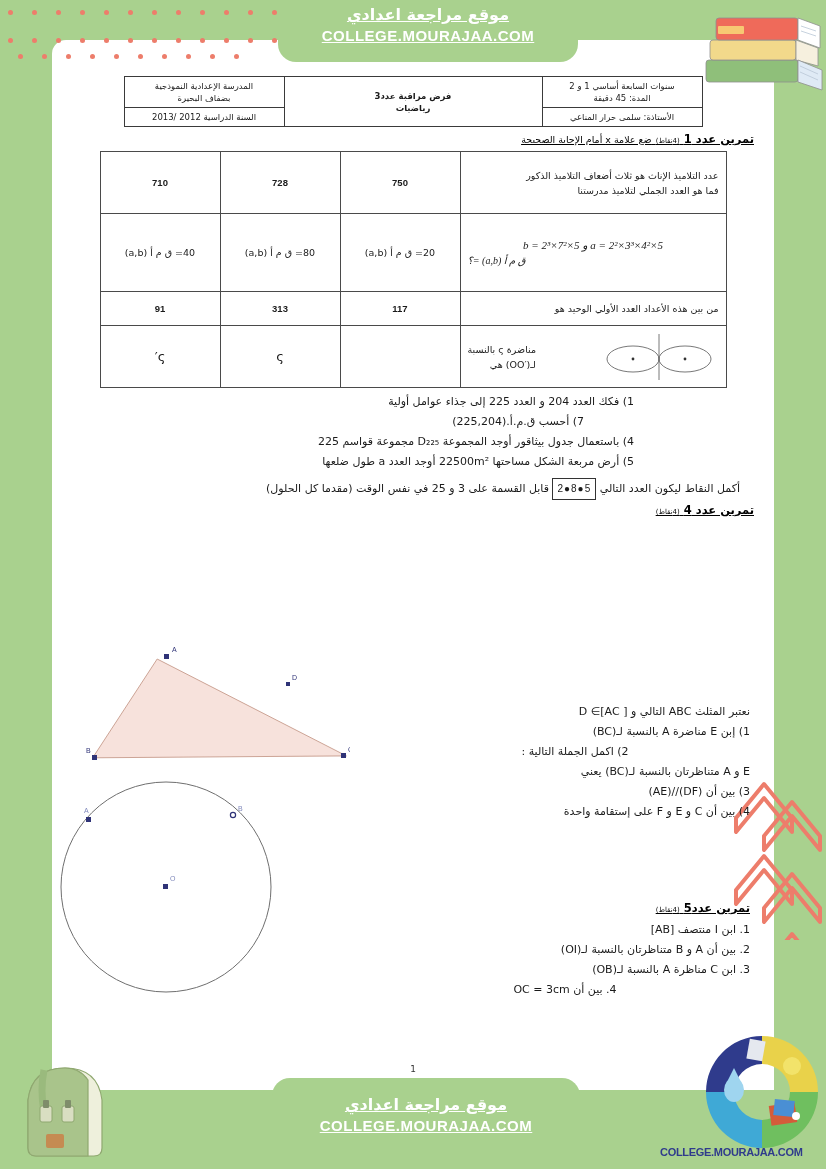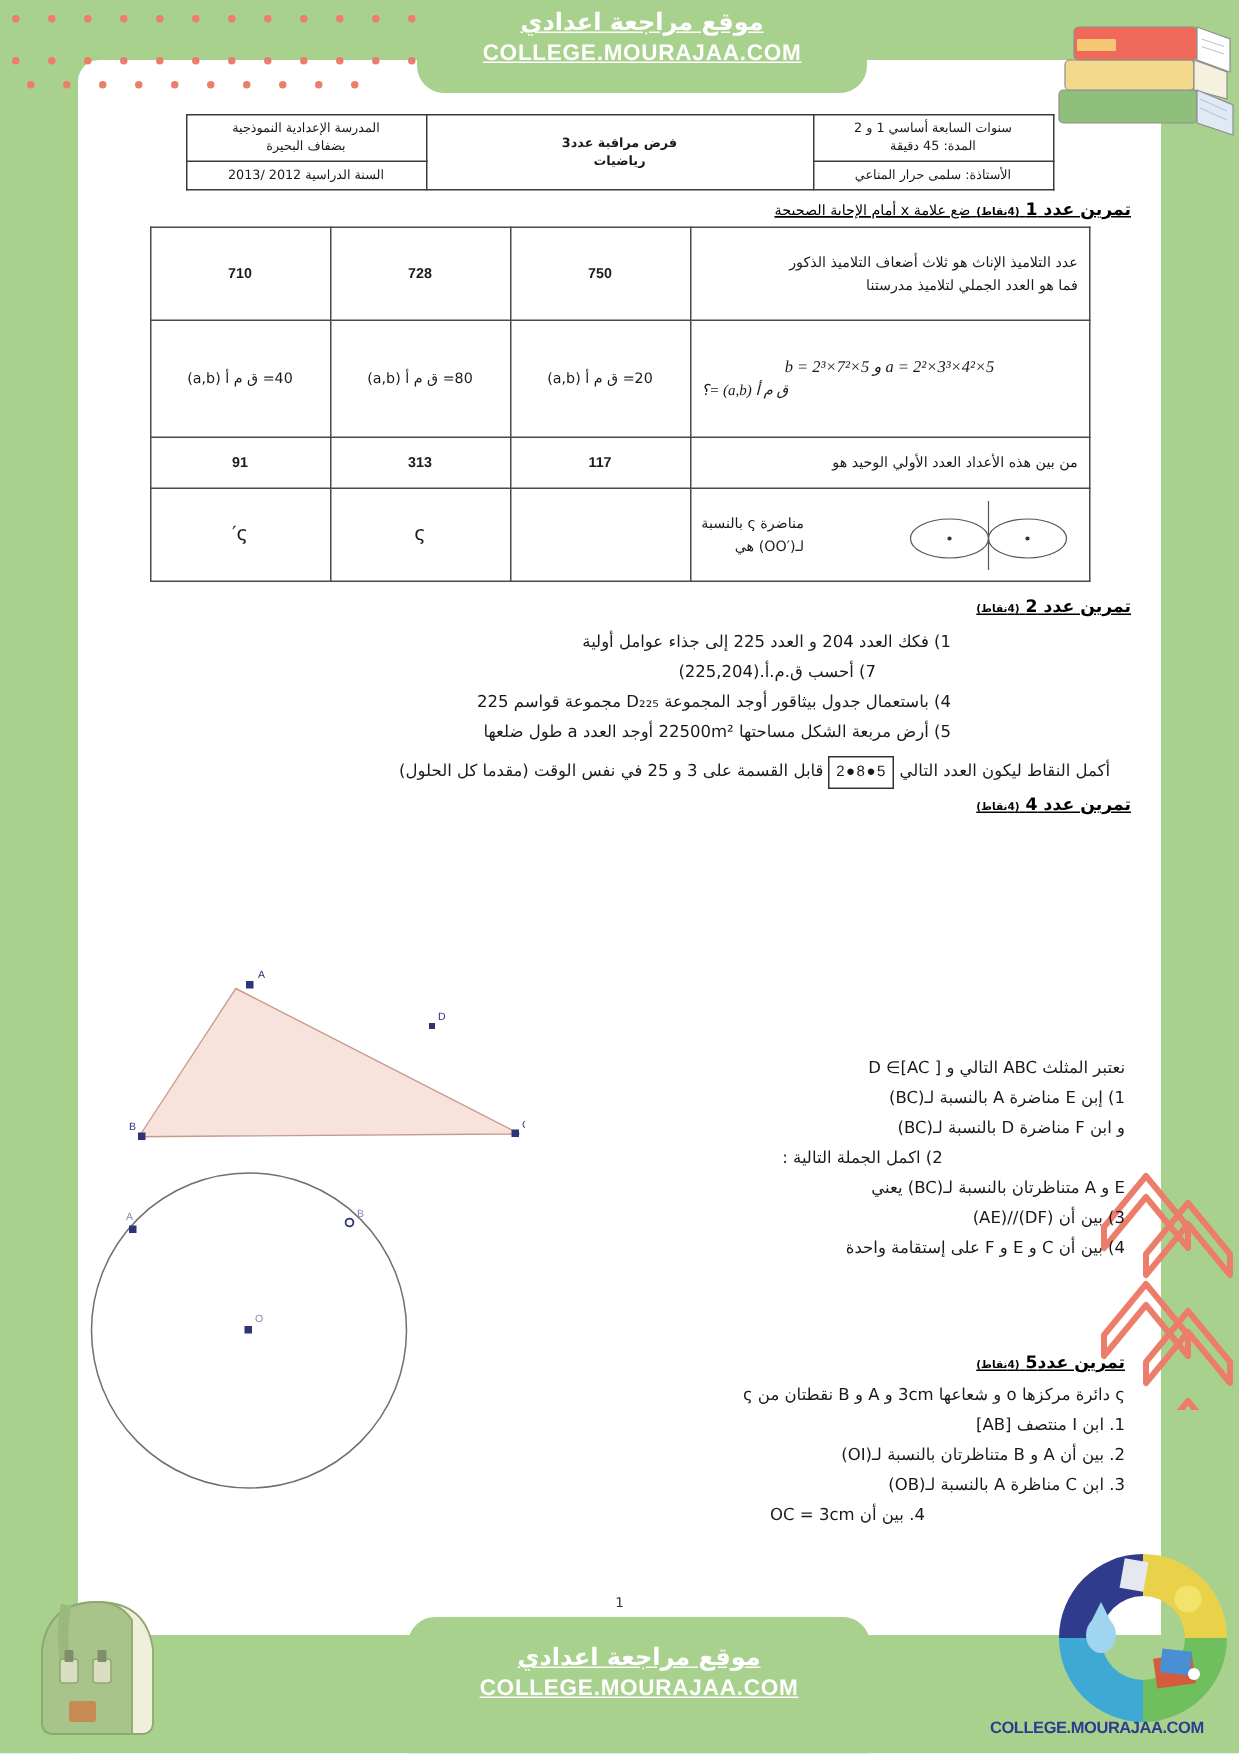--- a/index.html
+++ b/index.html
@@ -111,21 +111,21 @@
   }
 
   
   .ex-head {
     font-size: 11.5px; font-weight: bold; color: #000;
     text-decoration: underline;
     text-align: right;
     margin: 4px 0 2px 0;
     line-height: 16px;
   }
-  .pts { font-size: 7px; font-weight: bold; }
+  .pts { font-size: 7px; font-weight: normal; }
 
   .inline-note { font-size: 9.5px; font-weight: normal; text-decoration: underline; }
 
   
   table.mcq {
     border-collapse: collapse;
     width: 626px;
     margin: 2px auto 0 auto;
     table-layout: fixed;
   }
@@ -353,56 +353,50 @@
             </div>
           </div>
         </td>
         <td class="col-a" style="font-size:13px"></td>
         <td class="col-a" style="font-size:13px">ς</td>
         <td class="col-a" style="font-size:13px">ς′</td>
       </tr>
     </tbody>
       </table>
 
-    <div class="ex-head" style="margin-top:8px">
-      <span>تمرين عدد 2</span>
-      <span class="pts">(4نقاط)</span>
-    </div>
     <div class="line r2" style="margin-top:4px">1) فكك العدد 204 و العدد 225 إلى جذاء عوامل أولية</div>
     <div class="line r3">7) أحسب ق.م.أ.(225,204)</div>
     <div class="line r2">4) باستعمال جدول بيثاقور أوجد المجموعة D₂₂₅ مجموعة قواسم 225</div>
     <div class="line r2">5) أرض مربعة الشكل مساحتها 22500m² أوجد العدد a طول ضلعها</div>
 
     <div class="line" style="padding-right:14px;margin-top:6px">
       <span>أكمل النقاط ليكون العدد التالي</span>
       <span class="boxnum">2●8●5</span>
       <span>قابل القسمة على 3 و 25 في نفس الوقت (مقدما كل الحلول)</span>
     </div>
 
     <div class="ex-head" style="margin-top:2px">
       <span>تمرين عدد 4</span>
       <span class="pts">(4نقاط)</span>
     </div>
 
     <div class="ex4-block">
       <div class="line" style="padding-right:0;text-align:right">نعتبر المثلث ABC التالي و D ∈[AC ]</div>
       <div class="line" style="padding-right:0;text-align:right">1) إبن E مناضرة A بالنسبة لـ(BC)</div>
-      <div class="line" style="padding-right:0;text-align:right">و ابن F مناضرة D بالنسبة لـ(BC)</div>
       <div class="line" style="padding-right:0;text-align:center">2) اكمل الجملة التالية :</div>
       <div class="line" style="padding-right:0;text-align:right">E و A متناظرتان بالنسبة لـ(BC) يعني</div>
       <div class="line" style="padding-right:0;text-align:right">3) بين أن (DF)//(AE)</div>
       <div class="line" style="padding-right:0;text-align:right">4) بين أن C و E و F على إستقامة واحدة</div>
     </div>
 
     <div class="ex5-block">
       <div class="ex-head" style="margin:0 0 2px 0">
         <span>تمرين عدد5</span>
         <span class="pts">(4نقاط)</span>
       </div>
-      <div class="line" style="padding-right:0;text-align:right">ς دائرة مركزها o و شعاعها 3cm و A و B نقطتان من ς</div>
       <div class="line" style="padding-right:0;text-align:right">1. ابن I منتصف [AB]</div>
       <div class="line" style="padding-right:0;text-align:right">2. بين أن A و B متناظرتان بالنسبة لـ(OI)</div>
       <div class="line" style="padding-right:0;text-align:right">3. ابن C مناظرة A بالنسبة لـ(OB)</div>
       <div class="line" style="padding-right:0;text-align:center">4.      بين أن OC = 3cm</div>
     </div>
 
     <div class="page-num">1</div>
   </div>
 
   <svg id="fig-triangle" viewBox="0 0 290 145">

